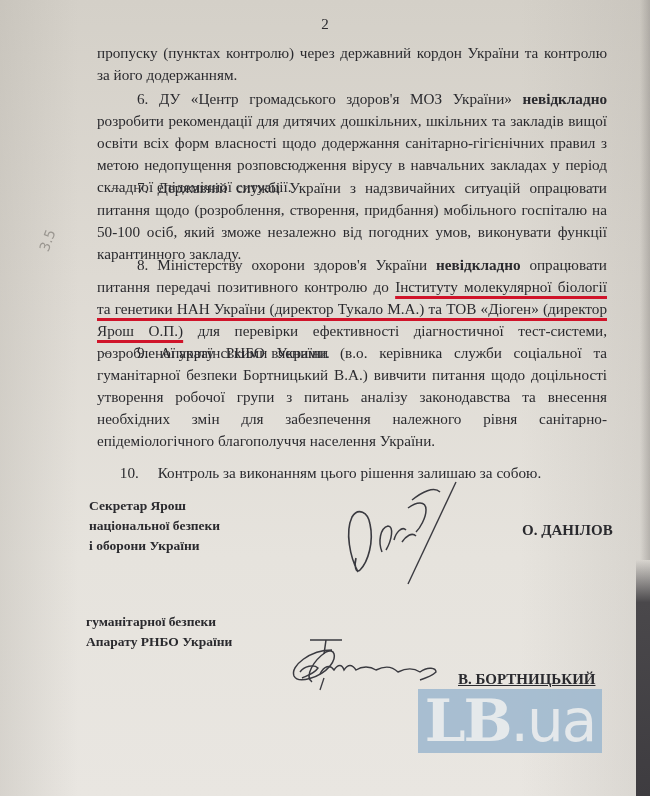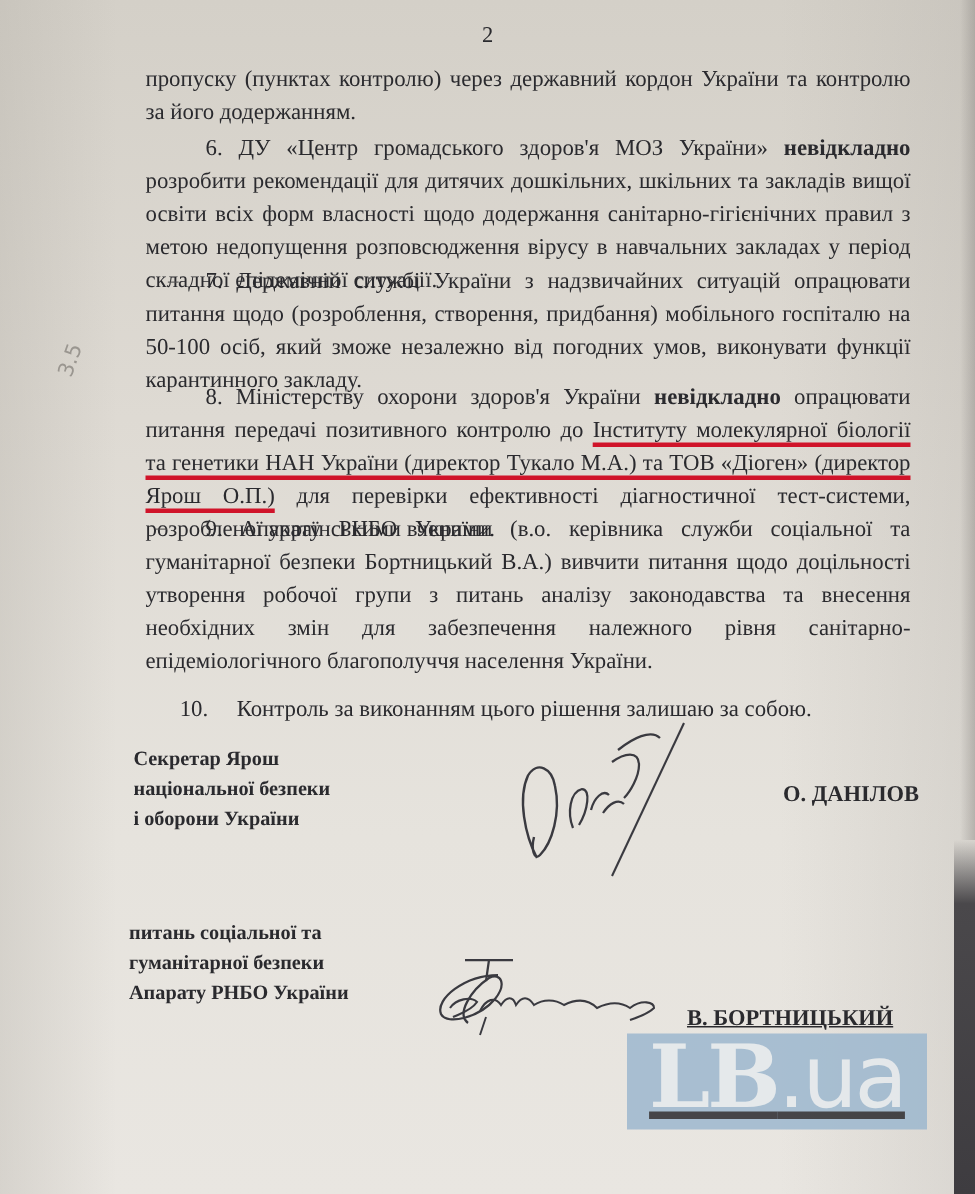--- a/index.html
+++ b/index.html
@@ -94,29 +94,28 @@
       font-weight: bold;
       font-size: 15px;
     }
     .signature {
       position: absolute;
     }
     .watermark {
       position: absolute;
       left: 418px;
       top: 689px;
-      width: 200px;
+      width: 184px;
       height: 64px;
       background: #9db8cf;
       opacity: 0.85;
       display: flex;
-      align-items: flex-start;
+      align-items: center;
       justify-content: center;
       overflow: hidden;
-      text-decoration: underline;
     }
     .watermark span {
       font-family: "DejaVu Sans", sans-serif;
       color: #e5eaee;
       font-size: 58px;
       line-height: 58px;
       letter-spacing: -2px;
     }
     .watermark .lb {
       font-family: "DejaVu Serif", serif;
@@ -179,21 +178,20 @@
   <svg class="signature" style="left:330px; top:462px;" width="130" height="130" viewBox="0 0 130 130">
     <path d="M28,110 C20,95 15,70 22,55 C28,45 38,50 40,62 C44,80 38,100 30,108 C26,112 24,104 26,96" fill="none" stroke="#3a3a40" stroke-width="1.6"></path>
     <path d="M52,90 C48,80 50,66 58,64 C64,64 62,78 56,88" fill="none" stroke="#3a3a40" stroke-width="1.5"></path>
     <path d="M64,78 C66,70 72,64 76,68 M72,80 C76,74 82,70 86,74" fill="none" stroke="#3a3a40" stroke-width="1.5"></path>
     <path d="M78,46 C86,40 96,38 96,48 C96,56 90,66 86,70 M82,38 C92,30 104,24 110,30" fill="none" stroke="#3a3a40" stroke-width="1.5"></path>
     <path d="M126,20 L78,122" fill="none" stroke="#3a3a40" stroke-width="1.4"></path>
   </svg>
   <div class="sig-name" style="left:493px; top:522px;margin-left:29px;">О. ДАНІЛОВ</div>
 
   <div class="sig-title" style="left:86px; top:612px;">
-    <div>питань соціальної та</div>
     <div>гуманітарної безпеки</div>
     <div>Апарату РНБО України</div>
   </div>
   <svg class="signature" style="left:280px; top:632px;" width="180" height="70" viewBox="0 0 180 70">
     <path d="M30,8 L62,8 M46,8 L44,22" fill="none" stroke="#3a3a40" stroke-width="1.5"></path>
     <path d="M52,18 C30,18 10,34 14,44 C18,52 40,46 50,34 C58,24 54,16 46,20 C34,28 24,44 32,50" fill="none" stroke="#3a3a40" stroke-width="1.5"></path>
     <path d="M20,40 C24,34 34,32 38,36 C34,42 26,44 22,46" fill="none" stroke="#3a3a40" stroke-width="1.4"></path>
     <path d="M40,42 C44,34 50,32 54,38 C58,32 62,32 64,38 C68,32 72,32 76,38 C82,34 90,34 96,38 C104,34 112,34 118,40 C126,36 134,36 140,40 C148,34 156,36 156,40 C152,44 146,46 140,48" fill="none" stroke="#3a3a40" stroke-width="1.4"></path>
     <path d="M44,46 L40,58" fill="none" stroke="#3a3a40" stroke-width="1.3"></path>
   </svg>

